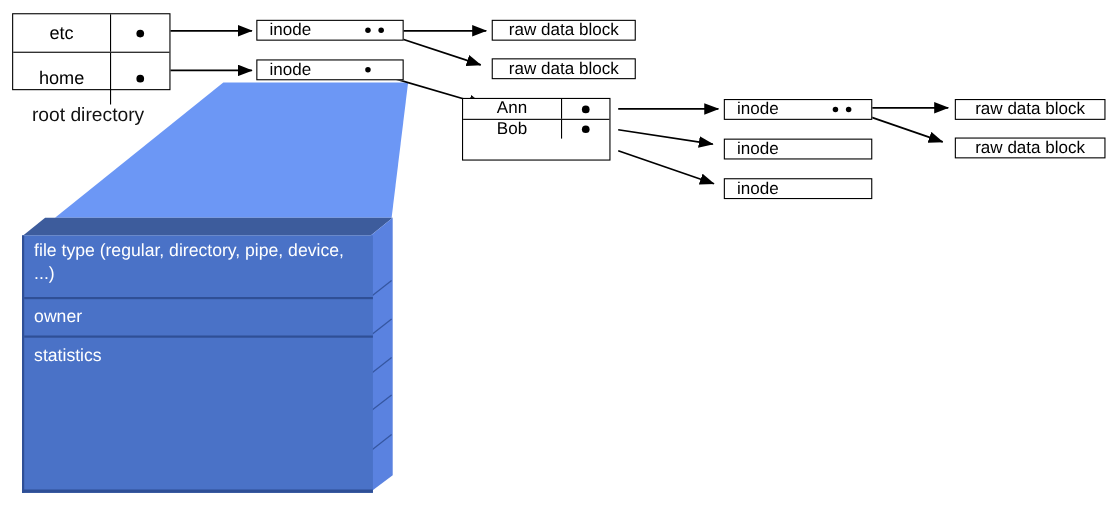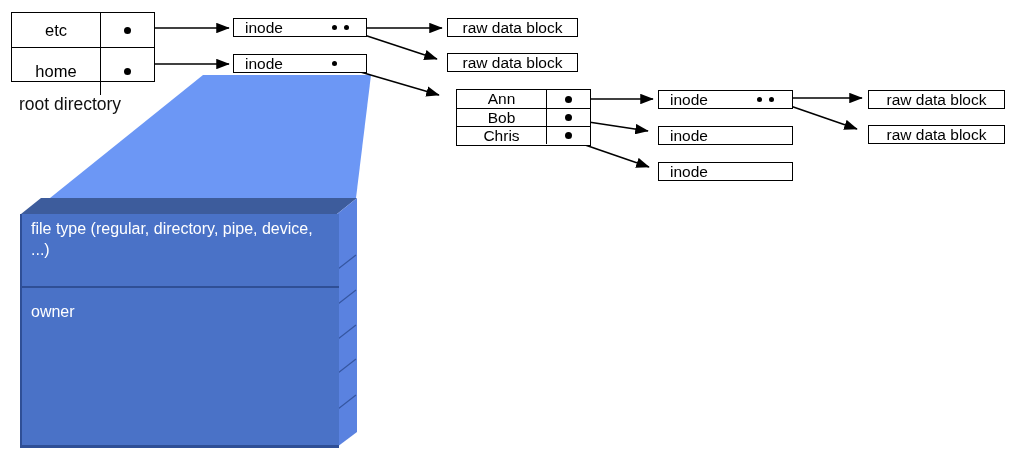--- a/index.html
+++ b/index.html
@@ -38,21 +38,21 @@
   
   .stack-face{
     position:absolute;z-index:2;left:20px;top:214px;width:317px;height:231px;
     background:var(--stack-face,#4a72c7);
     border-left:2px solid var(--stack-divider,#2f4f96);
     border-bottom:3px solid var(--stack-divider,#2f4f96);
     box-sizing:content-box;
   }
   .stack-row{
     box-sizing:border-box;color:#fff;font-size:16px;
-    display:flex;align-items:flex-end;padding-left:9px;padding-right:7px;
+    display:flex;align-items:center;padding-left:9px;padding-right:7px;
   }
   .stack-row + .stack-row{border-top:2px solid var(--stack-divider,#2f4f96);}
   .stack-row.first{align-items:flex-start;padding-top:4px;line-height:21px;
     white-space:normal;}
 </style>
 </head>
 <body>
 
 <div class="stage">
 
@@ -98,55 +98,49 @@
       </div>
     </div>
     <div class="trow" style="height:48px">
       <div class="tcell namec" style="width:89px">home</div>
       <div class="tcell" style="flex:1">
         <span class="dot big" style="left:50%;margin-left:-3.5px"></span>
       </div>
     </div>
   </div>
 
-  <div class="caption" style="left:19px;top:94px">root directory</div>
+  <div class="caption" style="left:29px;top:94px">root directory</div>
 
   <div class="box inode-box" style="left:233px;top:18px;width:134px;height:19px">
     <span>inode</span>
     <span class="dot small" style="left:98px"></span>
     <span class="dot small" style="left:110px"></span>
   </div>
 
   <div class="box inode-box" style="left:233px;top:54px;width:134px;height:19px">
     <span>inode</span>
     <span class="dot small" style="left:98px"></span>
   </div>
 
   <div class="box raw-box" style="left:447px;top:18px;width:131px;height:19px">
     <span>raw data block</span>
   </div>
   <div class="box raw-box" style="left:447px;top:53px;width:131px;height:19px">
     <span>raw data block</span>
   </div>
 
-  <div class="dtable user-t" style="left:456px;top:89px;width:135px;height:57px">
+  <div class="dtable user-t" style="left:420px;top:89px;width:135px;height:57px">
     <div class="trow" style="height:18px">
       <div class="tcell namec" style="width:90px">Ann</div>
       <div class="tcell" style="flex:1">
         <span class="dot big" style="left:50%;margin-left:-3.5px"></span>
       </div>
     </div>
     <div class="trow" style="height:18px">
       <div class="tcell namec" style="width:90px">Bob</div>
-      <div class="tcell" style="flex:1">
-        <span class="dot big" style="left:50%;margin-left:-3.5px"></span>
-      </div>
-    </div>
-    <div class="trow" style="height:18px">
-      <div class="tcell namec" style="width:90px">Chris</div>
       <div class="tcell" style="flex:1">
         <span class="dot big" style="left:50%;margin-left:-3.5px"></span>
       </div>
     </div>
   </div>
 
   <div class="box inode-box" style="left:658px;top:90px;width:135px;height:19px">
     <span>inode</span>
     <span class="dot small" style="left:98px"></span>
     <span class="dot small" style="left:110px"></span>
@@ -159,21 +153,24 @@
   </div>
 
   <div class="box raw-box" style="left:868px;top:90px;width:137px;height:19px">
     <span>raw data block</span>
   </div>
   <div class="box raw-box" style="left:868px;top:125px;width:137px;height:19px">
     <span>raw data block</span>
   </div>
 
   <div class="stack-face">
-    <div class="stack-row first" style="height:72px">
+    <div class="stack-row first" style="height:56px">
       <span>file type (regular, directory, pipe, device, ...)</span>
     </div>
     <div class="stack-row" style="height:35px">
       <span>owner</span>
+    </div>
+    <div class="stack-row" style="height:36px">
+      <span>statistics</span>
     </div>
   </div>
 
 </div>
 
 </body></html>

